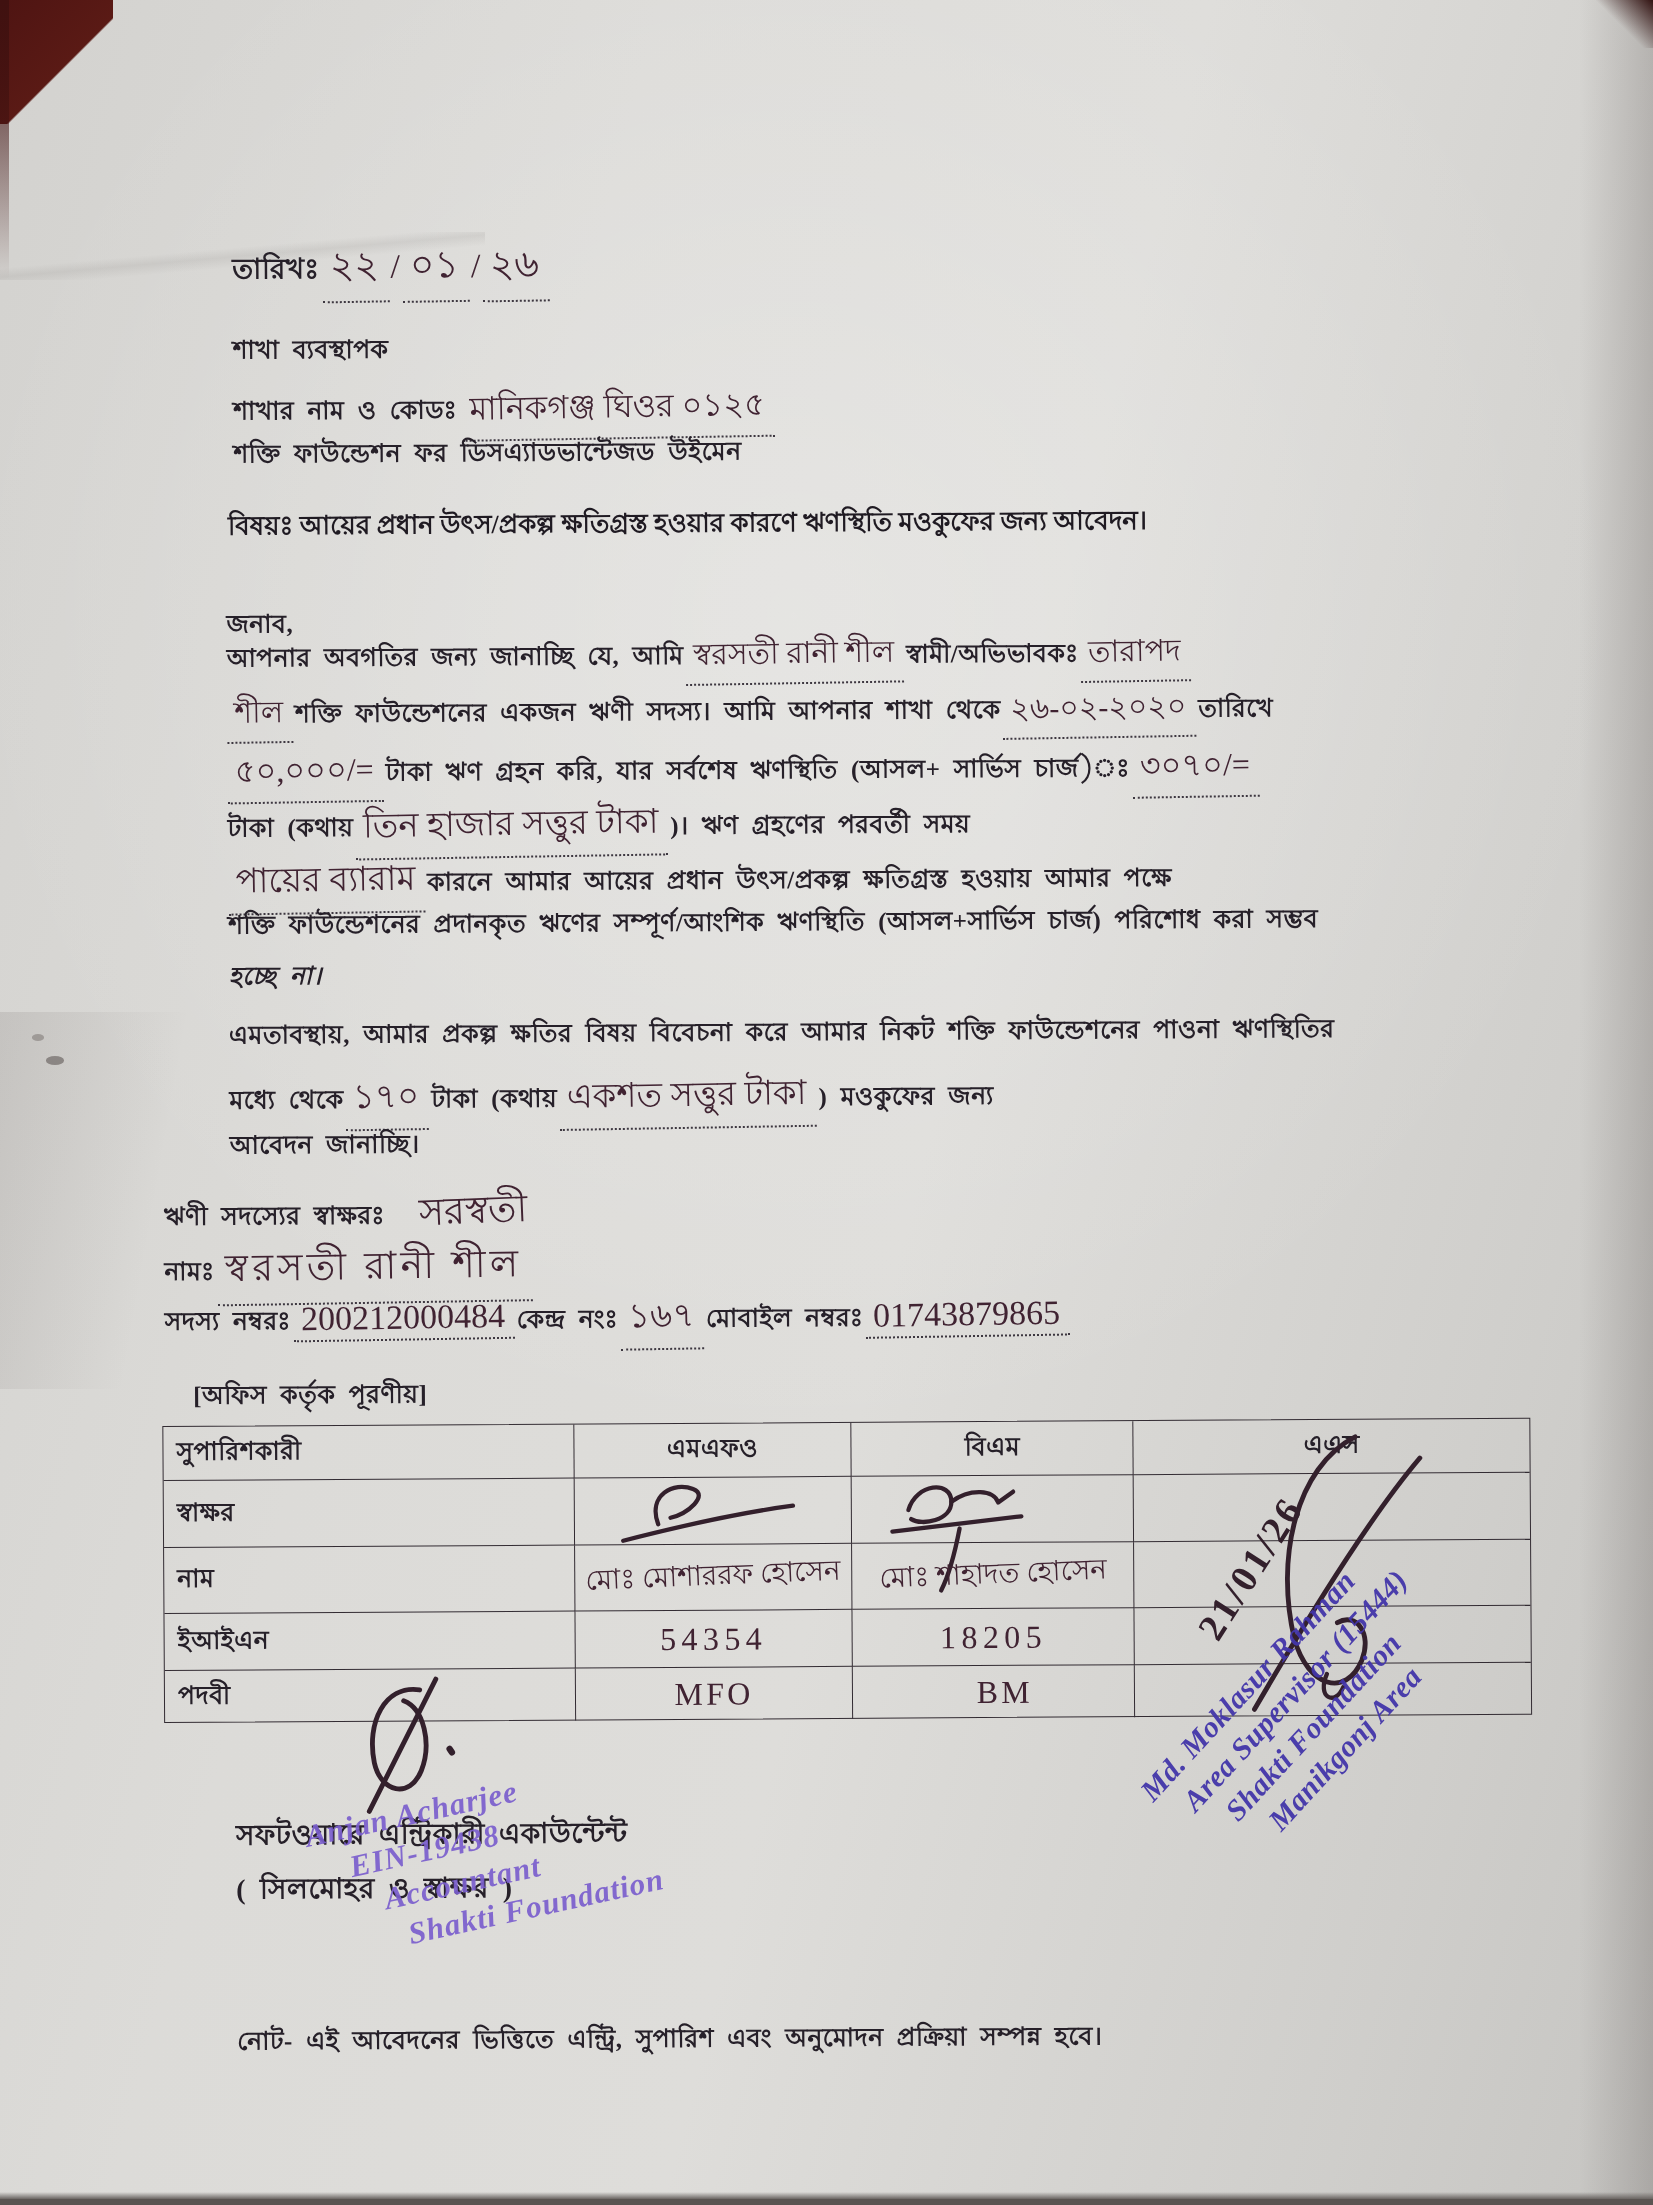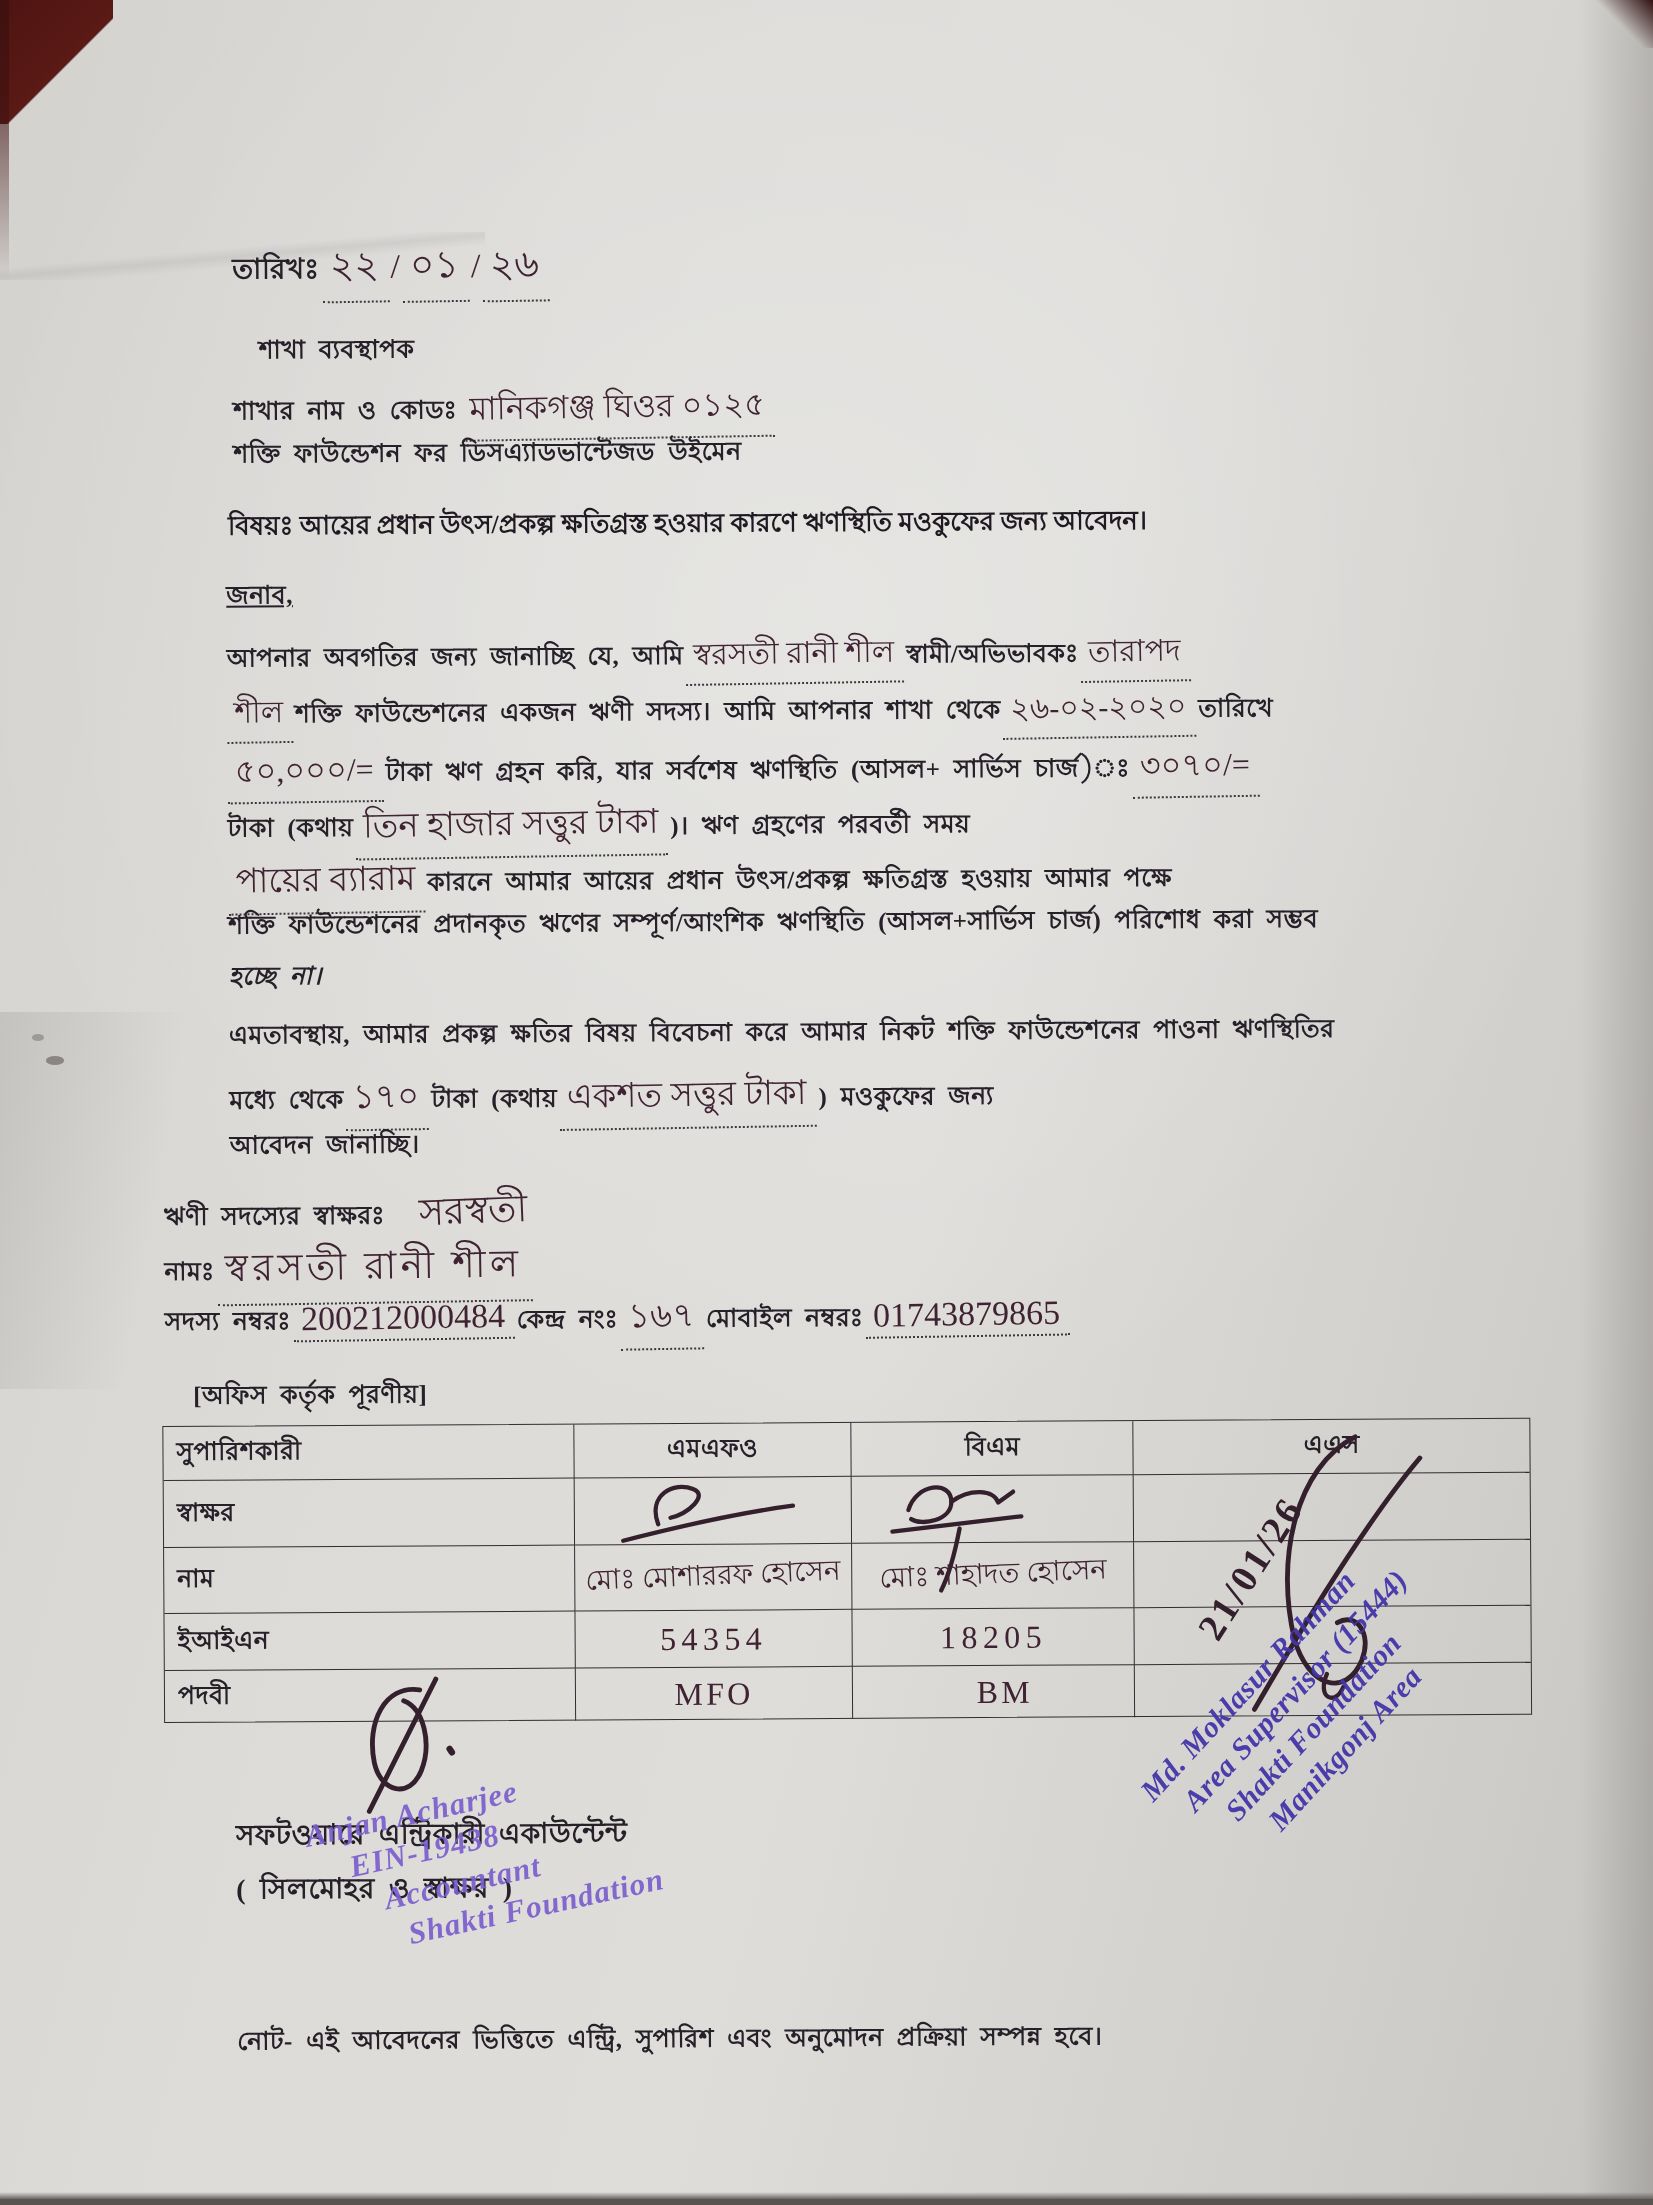--- a/index.html
+++ b/index.html
@@ -72,30 +72,30 @@
 
       <div class="abs" style="left:236px;top:232px;">
         <span class="print sz52">তারিখঃ</span>
         <span class="ink ink70 fill" style="border-bottom-width:2.7px;">২২</span>
         <span class="ink ink64">/</span>
         <span class="ink ink70 fill">০১</span>
         <span class="ink ink64">/</span>
         <span class="ink ink70 fill">২৬</span>
       </div>
 
-      <div class="abs print sz47" style="left:236px;top:327px;margin-left:26px;">শাখা ব্যবস্থাপক</div>
+      <div class="abs print sz47" style="left:236px;top:327px;">শাখা ব্যবস্থাপক</div>
       <div class="abs" style="left:236px;top:380px;">
         <span class="print sz47">শাখার নাম ও কোডঃ</span>
         <span class="ink ink60 fill" style="margin-left:2.2px;">মানিকগঞ্জ ঘিওর ০১২৫</span>
       </div>
       <div class="abs print sz47" style="left:236px;top:431px;">শক্তি ফাউন্ডেশন ফর ডিসএ্যাডভান্টেজড উইমেন</div>
 
       <div class="abs subject" style="left:230px;top:502px;">বিষয়ঃ আয়ের প্রধান উৎস/প্রকল্প ক্ষতিগ্রস্ত হওয়ার কারণে ঋণস্থিতি মওকুফের জন্য আবেদন।</div>
 
-      <div class="abs print sz47" style="left:228px;top:572px;text-decoration:underline;">জনাব,</div>
+      <div class="abs print sz47" style="left:228px;top:601px;">জনাব,</div>
 
       <div class="abs" style="left:228px;top:629px;">
         <span class="print sz47">আপনার অবগতির জন্য জানাচ্ছি যে, আমি</span>
         <span class="ink ink56 fill">স্বরসতী রানী শীল</span>
         <span class="print sz47">স্বামী/অভিভাবকঃ</span>
         <span class="ink ink56 fill">তারাপদ</span>
       </div>
       <div class="abs" style="left:228px;top:685px;">
         <span class="ink ink56 fill">শীল</span>
         <span class="print sz47">শক্তি ফাউন্ডেশনের একজন ঋণী সদস্য। আমি আপনার শাখা থেকে</span>

